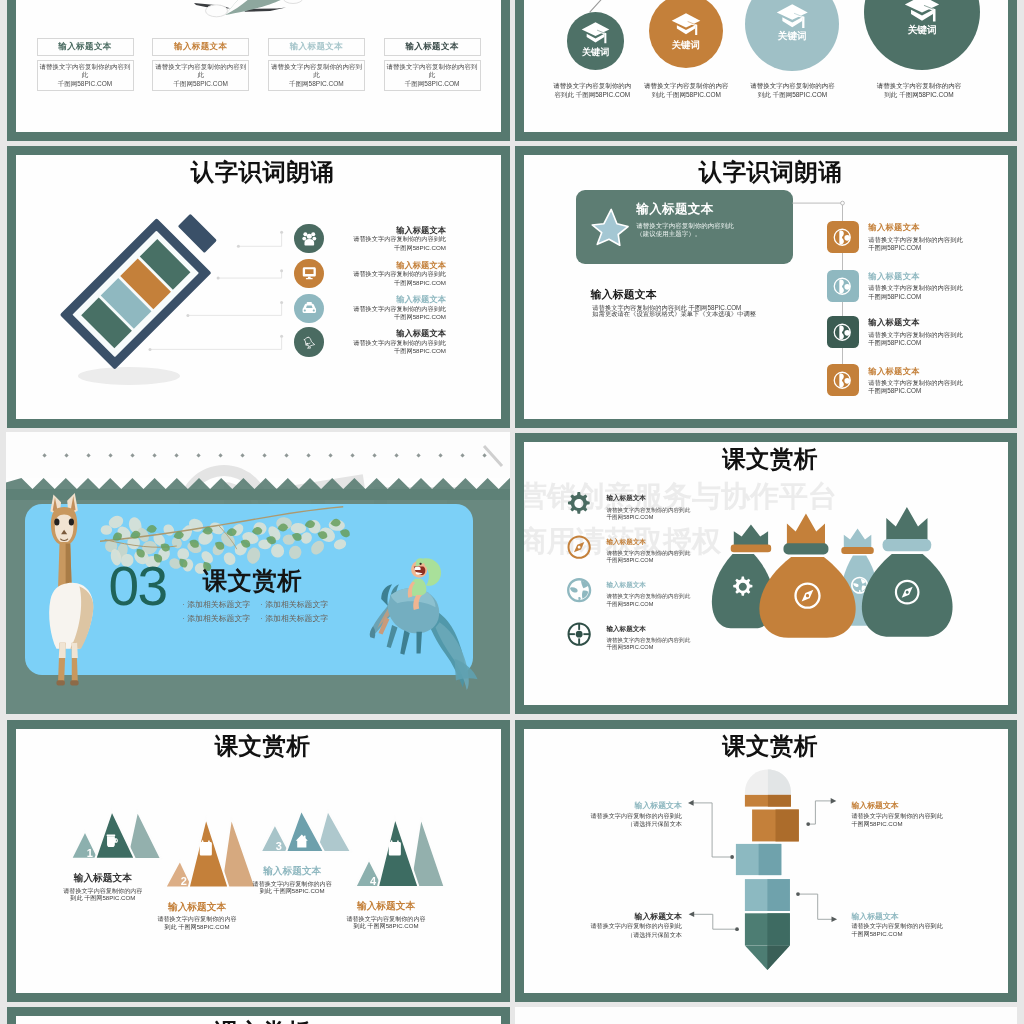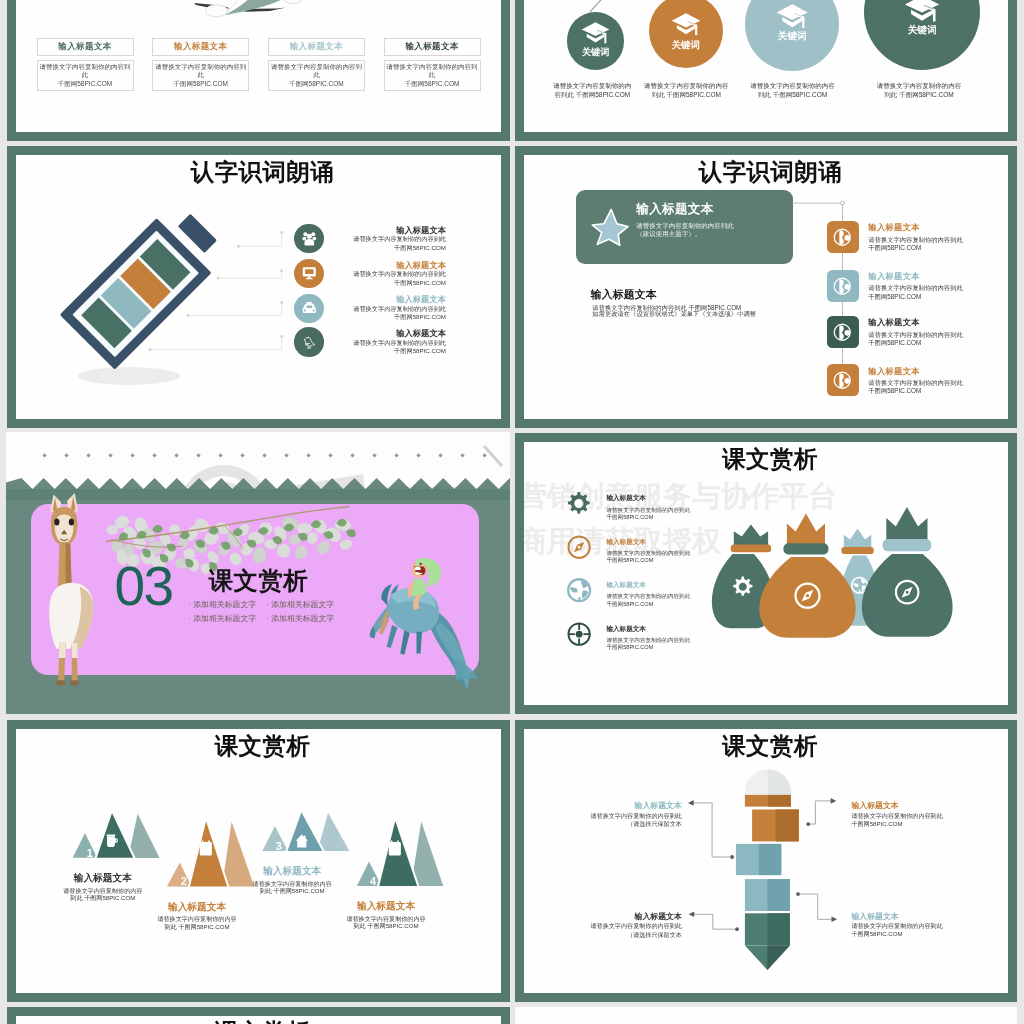--- a/index.html
+++ b/index.html
@@ -40,22 +40,22 @@
   .s4sb{position:absolute;left:1.5px;top:16.7px;font-size:6.3px;color:#3b3b3b;line-height:6.2px;white-space:nowrap;}
   .s4ic{position:absolute;width:31.7px;height:31.7px;border-radius:5.5px;display:flex;align-items:center;justify-content:center;}
   .s4t{position:absolute;font-size:8.3px;font-weight:bold;letter-spacing:.3px;white-space:nowrap;}
 
   
   .s5top{position:absolute;left:0;top:0;width:503.4px;height:46px;background:#fdfdfd;}
   .s5green{position:absolute;left:0;top:56.5px;width:503.4px;height:225.5px;background:#5e8076;z-index:2;opacity:.93;}
   .s5dots{position:absolute;left:0;top:22.1px;width:503.4px;height:8px;}
   .s5dots i{position:absolute;width:3.1px;height:3.1px;background:#8f9896;
             transform:rotate(45deg);display:block;}
-  .s5card{position:absolute;left:25px;top:71.9px;width:447.5px;height:171px;
-          background:#f0abfc;border-radius:17px;overflow:hidden;z-index:3;opacity:.965;}
+  .s5card{position:absolute;left:19px;top:71.9px;width:447.5px;height:171px;
+          background:#7dd3fc;border-radius:17px;overflow:hidden;z-index:3;opacity:.965;}
   .s5num{position:absolute;left:83.2px;top:55.4px;font-size:55px;font-weight:normal;
          color:#1d6258;line-height:55px;letter-spacing:-1.5px;}
   .s5ttl{position:absolute;left:177.5px;top:64.2px;font-size:24.4px;font-weight:bold;
          color:#111;line-height:26px;letter-spacing:.4px;}
   .s5bul{position:absolute;left:157.0px;top:96.0px;width:260px;font-size:7.9px;color:#6b6057;line-height:10px;}
   .s5bul b{position:absolute;font-weight:normal;white-space:nowrap;}
   .s5bul b:before{content:"·  ";color:#777;}
   .s5wm{position:absolute;left:171.9px;top:32.6px;opacity:1;z-index:1;}
   .s6t{position:absolute;font-size:6.6px;font-weight:bold;white-space:nowrap;}
   .s6b{position:absolute;font-size:5.6px;color:#3b3b3b;line-height:7.3px;white-space:nowrap;}

